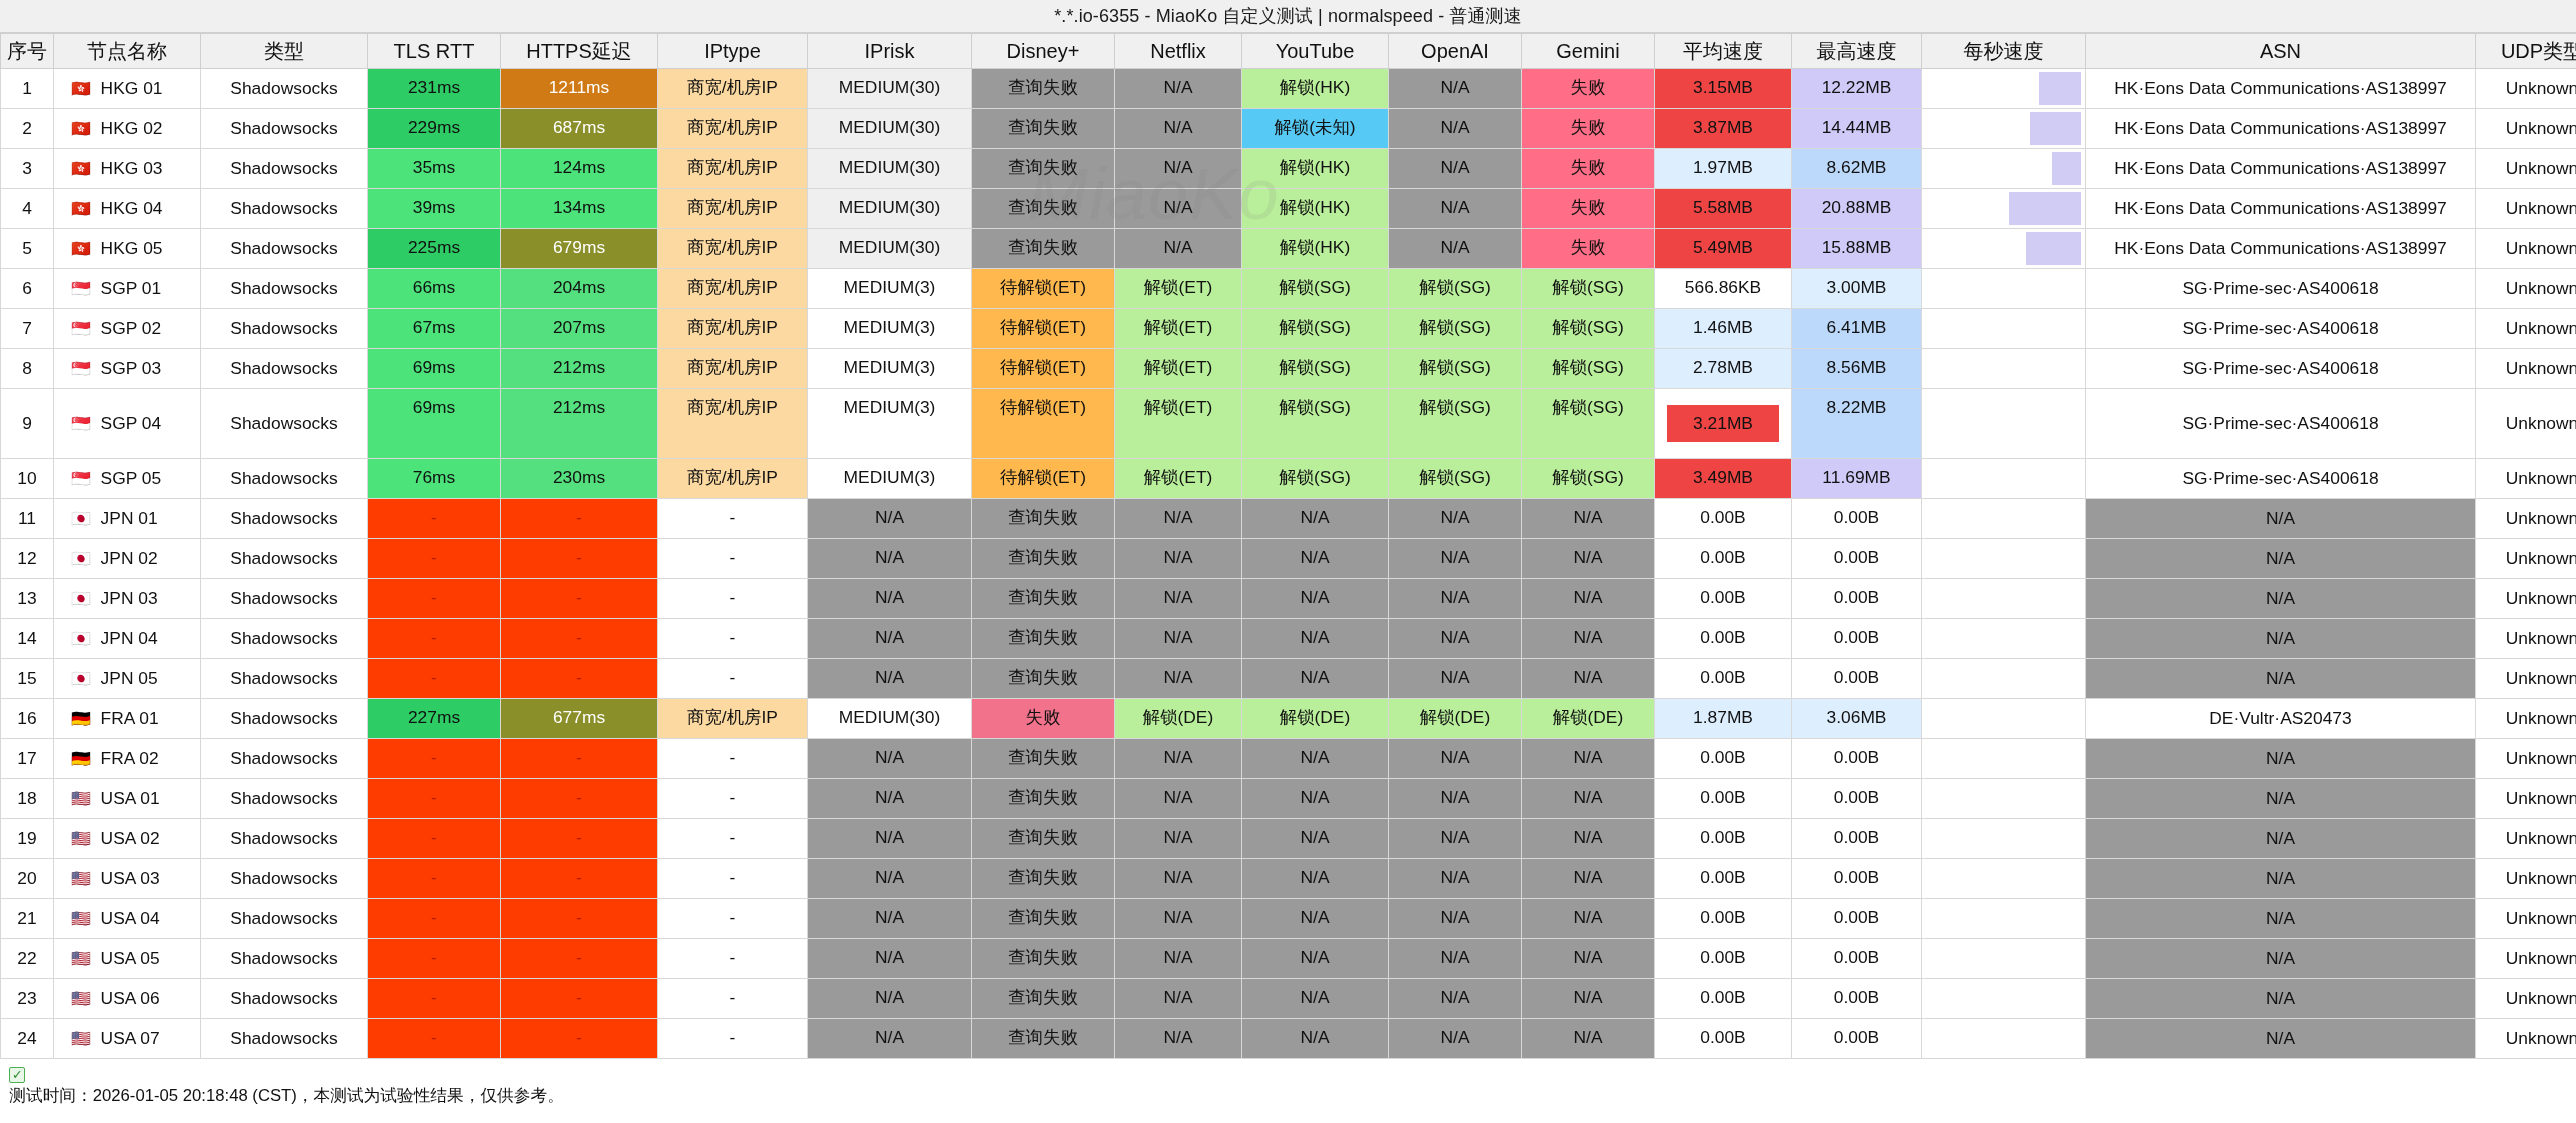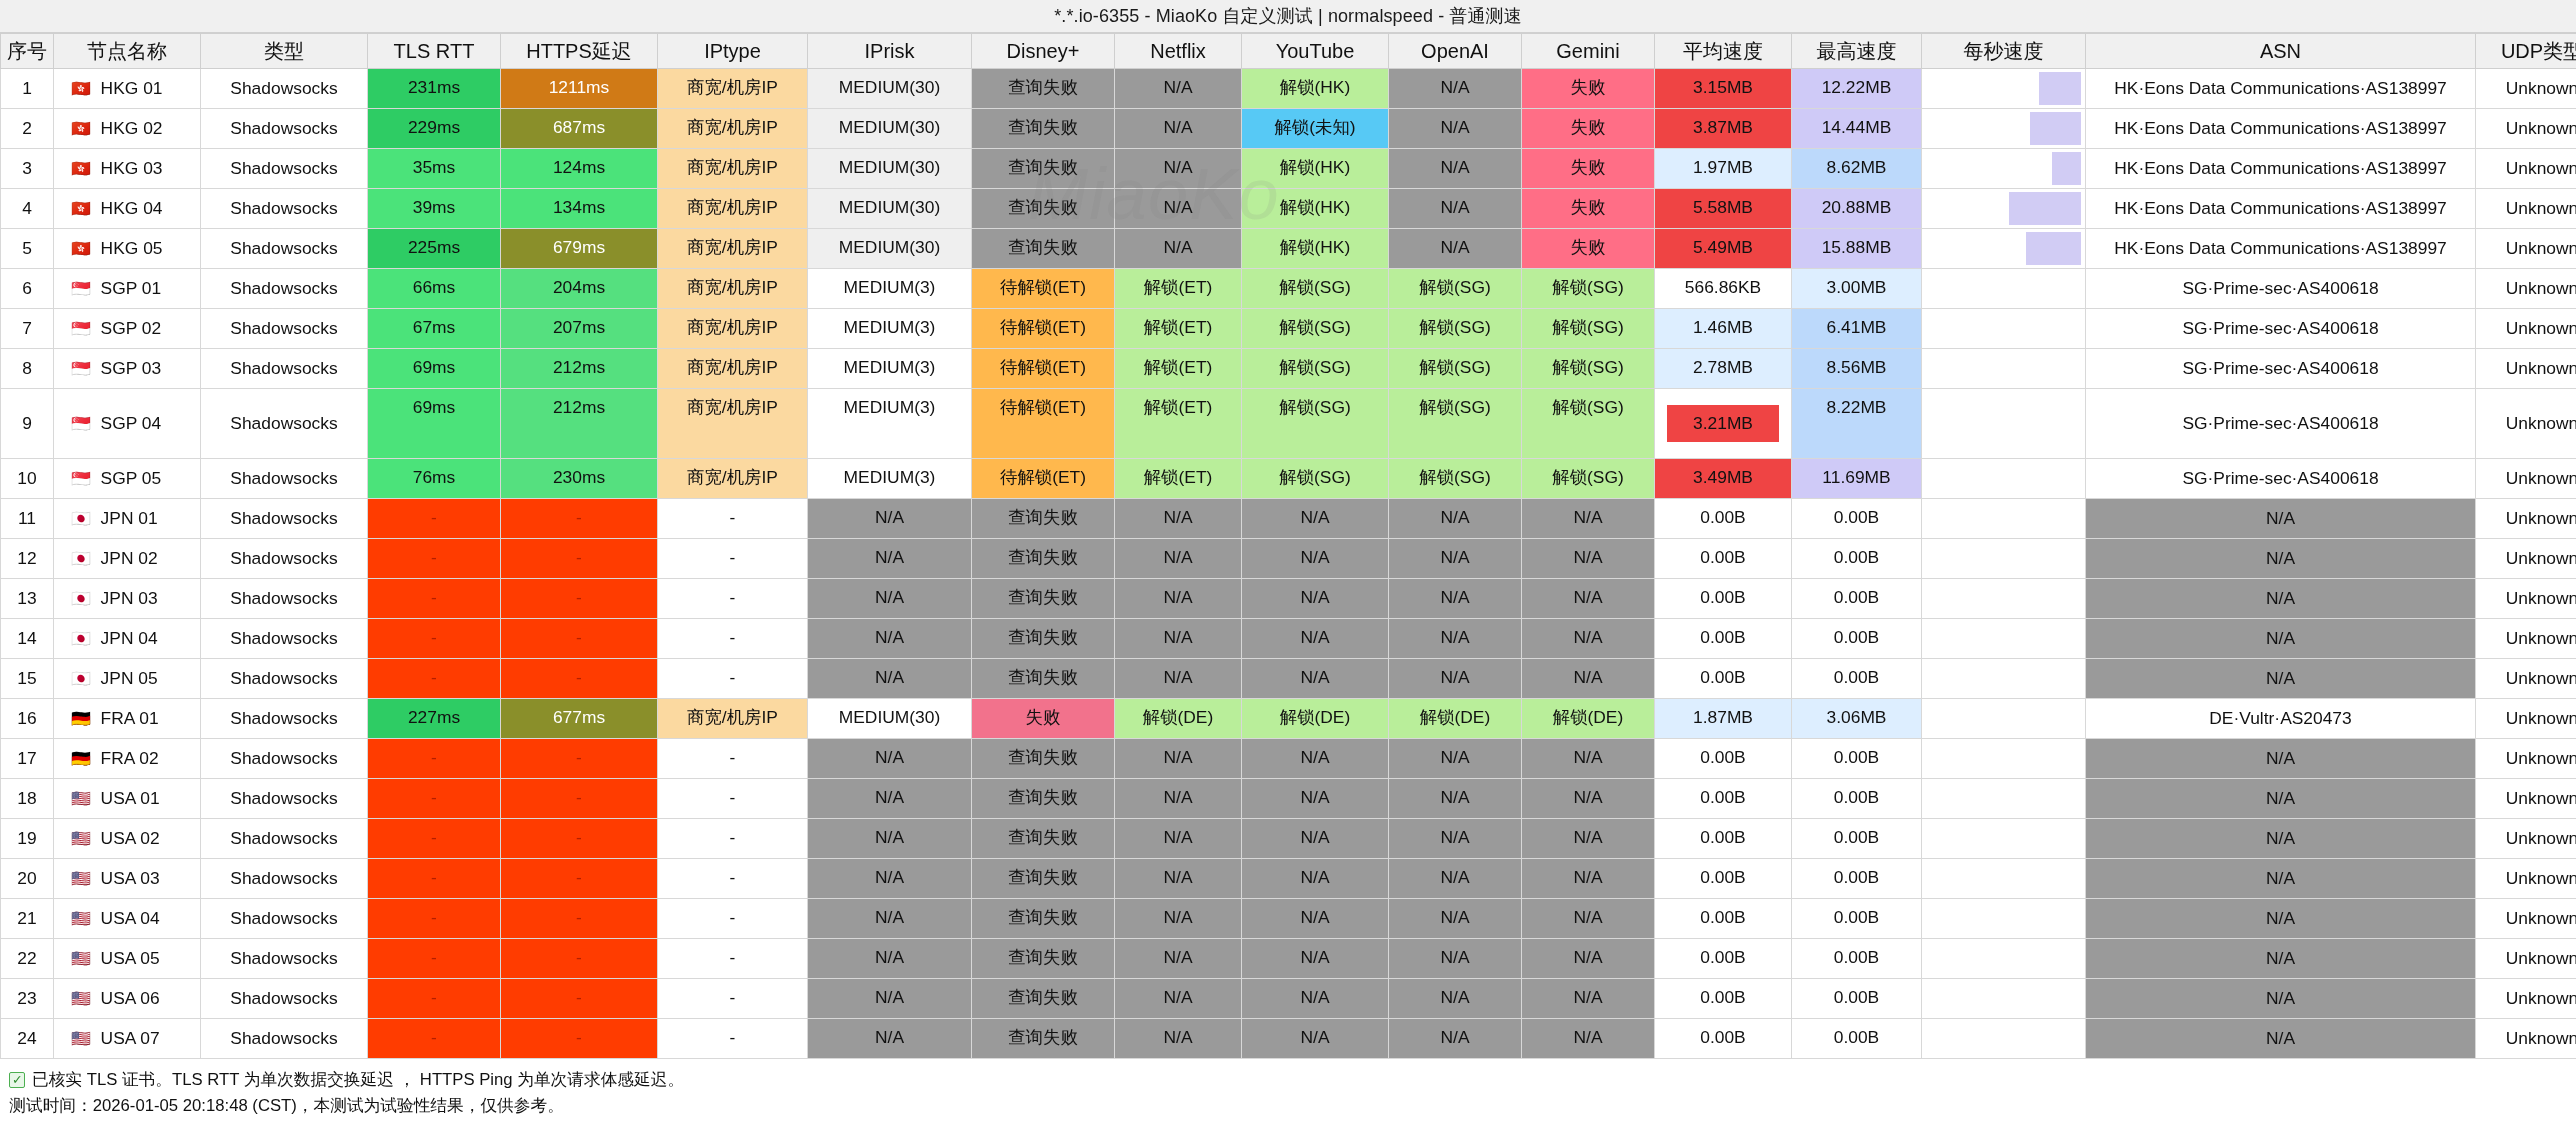--- a/index.html
+++ b/index.html
@@ -1340,18 +1340,17 @@
           </tr>
         </tbody>
     </table>
   </div>
 
   <div class="watermark">MiaoKo</div>
 
   <div class="footer">
     <div class="line">
       <span class="chk">✓</span>
-      <span>已核实 TLS 证书。TLS RTT 为单次数据交换延迟 ，  HTTPS Ping 为单次请求体感延迟。</span>
     </div>
     <div class="line">测试时间：2026-01-05 20:18:48 (CST)，本测试为试验性结果，仅供参考。</div>
   </div>
 </div>
 
 
 </body></html>

